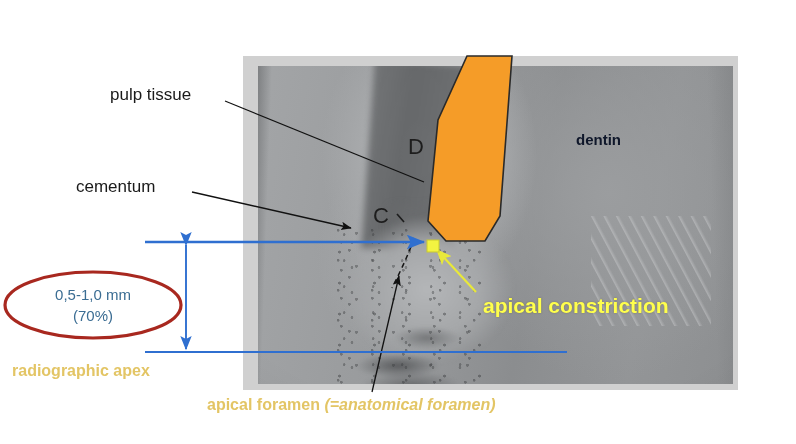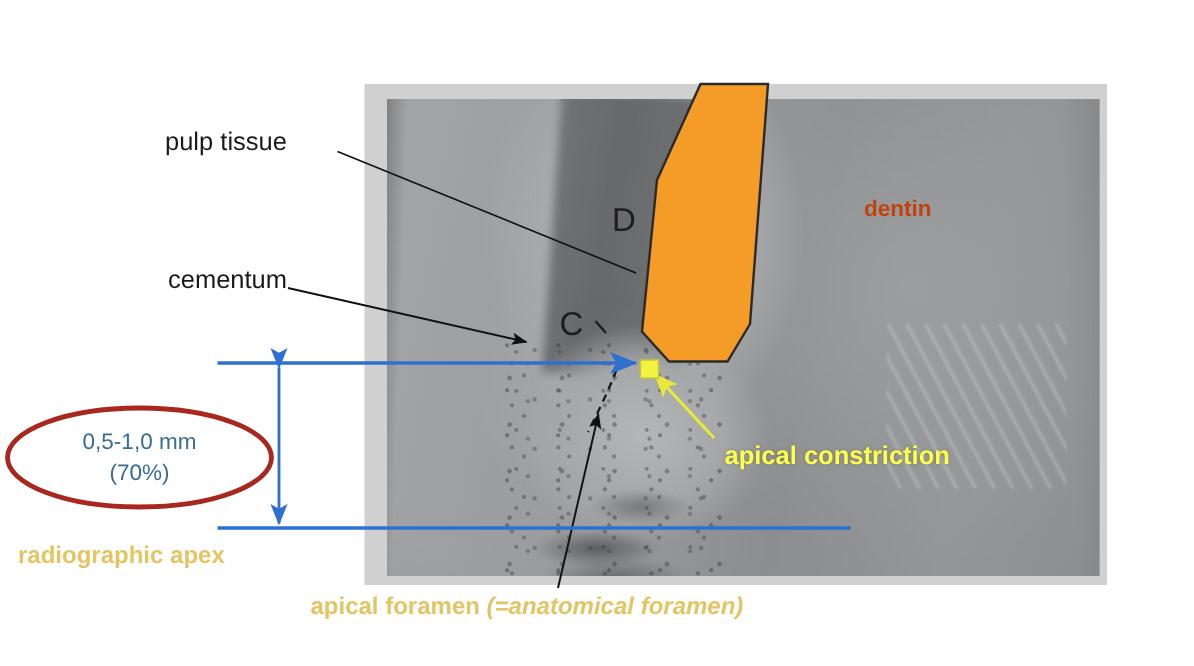--- a/index.html
+++ b/index.html
@@ -90,23 +90,23 @@
     position:absolute;inset:0;
     background:radial-gradient(ellipse 120% 120% at 50% 45%, rgba(0,0,0,0) 55%, rgba(0,0,0,.13) 100%);
   }
 
   
   #overlay{position:absolute;left:0;top:0;width:796px;height:444px;}
 
   
   .lbl{position:absolute;white-space:nowrap;}
   .lbl-black{color:#1a1a1a;font-size:17px;}
-  .lbl-dentin{color:#c2410c;font-size:15px;font-weight:bold;}
+  .lbl-dentin{color:#0f172a;font-size:15px;font-weight:bold;}
   .lbl-marker{color:#1d1d1d;font-size:22px;}
-  .lbl-yellow{color:#ffff4d;font-size:17px;font-weight:bold;text-shadow:0 0 2px rgba(80,80,30,.45);}
+  .lbl-yellow{color:#ffff4d;font-size:21px;font-weight:bold;text-shadow:0 0 2px rgba(80,80,30,.45);}
   .lbl-yellow.ital{font-style:italic;}
   .lbl-gold{color:#e3c565;font-size:16px;font-weight:bold;}
   .lbl-gold .ital{font-style:italic;}
   .mm-text{
     position:absolute;color:#3b6d93;font-size:15px;text-align:center;
     line-height:21px;white-space:nowrap;
   }
 </style>
 </head>
 <body>
@@ -161,21 +161,21 @@
 
     <line x1="145" y1="352" x2="567" y2="352" stroke="#2f6fd0" stroke-width="2.2"></line>
 
     <line x1="186" y1="245" x2="186" y2="349" stroke="#2f6fd0" stroke-width="1.9" marker-start="url(#ah-blue-s)" marker-end="url(#ah-blue-s)"></line>
 
     <ellipse cx="93" cy="305" rx="88" ry="33" fill="none" stroke="#a8281f" stroke-width="3.2"></ellipse>
   </svg>
 
   <div class="lbl lbl-black" style="left:110px;top:85px;">pulp tissue</div>
 
-  <div class="lbl lbl-black" style="left:76px;top:177px;margin-left:36px;">cementum</div>
+  <div class="lbl lbl-black" style="left:76px;top:177px;">cementum</div>
 
   <div class="lbl lbl-dentin" style="left:576px;top:131px;">dentin</div>
 
   <div class="lbl lbl-marker" style="left:408px;top:134px;">D</div>
 
   <div class="lbl lbl-marker" style="left:373px;top:203px;">C</div>
 
   <div class="lbl lbl-yellow" style="left:483px;top:294px;">apical constriction</div>
 
 

